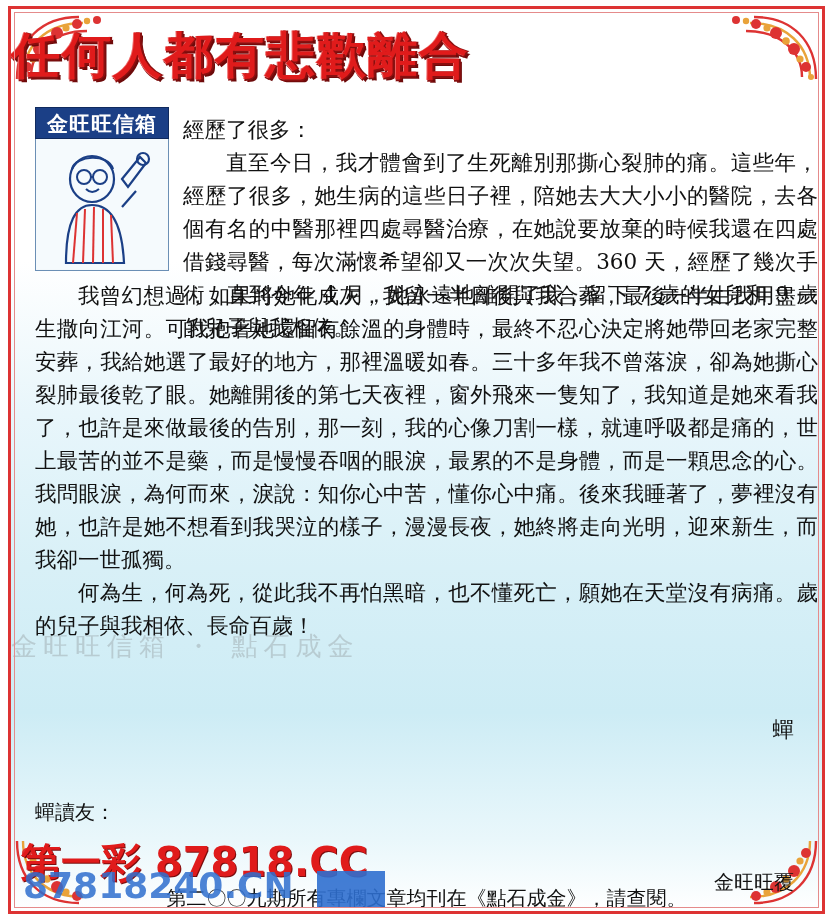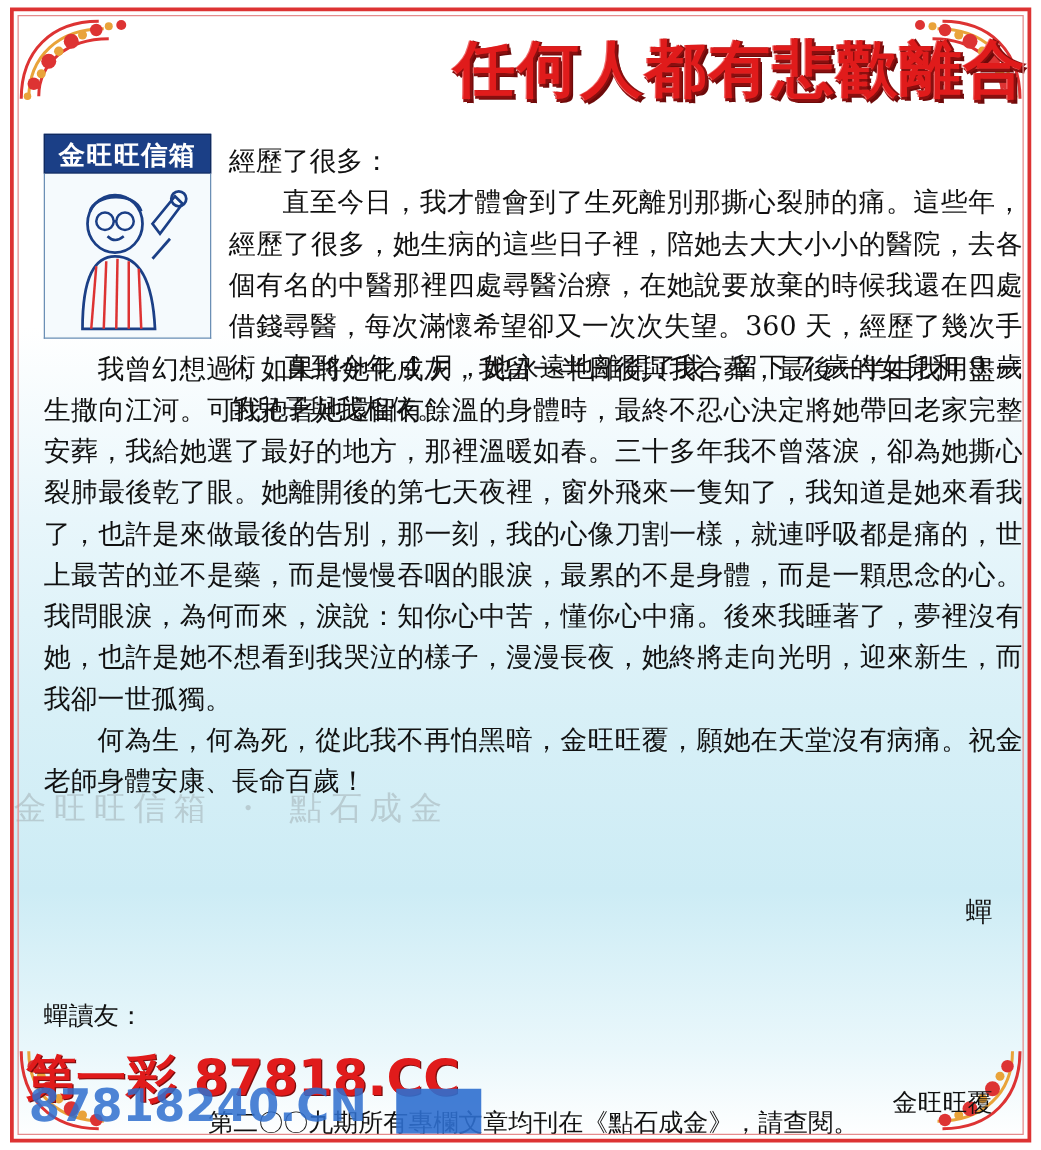--- a/index.html
+++ b/index.html
@@ -51,21 +51,21 @@
   .corner.tl { left: 2px;  top: 2px; }
   .corner.tr { right: 2px; top: 2px; transform: scaleX(-1); }
   .corner.bl { left: 2px;  bottom: 2px; transform: scaleY(-1); }
   .corner.br { right: 2px; bottom: 2px; transform: scale(-1,-1); }
 
   
   #title-wrap {
     position: absolute;
     left: 0; right: 0;
     top: 14px;
-    text-align: right;
+    text-align: left;
   }
   #title {
     display: inline-block;
     font-family: "DejaVu Sans", sans-serif;
     font-weight: bold;
     font-size: 49px;
     letter-spacing: 2px;
     color: #e01b1b;
     text-shadow:
        2px 0 0 #8a0f0f,
@@ -347,21 +347,21 @@
       </div>
     </div>
 
     <div class="body-text" id="para-indent-block">
       <p class="p">經歷了很多：</p>
       <p class="p indent">直至今日，我才體會到了生死離別那撕心裂肺的痛。這些年，經歷了很多，她生病的這些日子裡，陪她去大大小小的醫院，去各個有名的中醫那裡四處尋醫治療，在她說要放棄的時候我還在四處借錢尋醫，每次滿懷希望卻又一次次失望。360 天，經歷了幾次手術，直到今年 4 月，她永遠地離開了我，留下 7 歲的女兒和 9 歲的兒子與我相依。</p>
     </div>
 
     <div class="body-text" id="para-rest">
       <p class="p indent">我曾幻想過，如果將她化成灰，我留一半日後與我合葬，最後一半由我用盡一生撒向江河。可我抱著她還留有餘溫的身體時，最終不忍心決定將她帶回老家完整安葬，我給她選了最好的地方，那裡溫暖如春。三十多年我不曾落淚，卻為她撕心裂肺最後乾了眼。她離開後的第七天夜裡，窗外飛來一隻知了，我知道是她來看我了，也許是來做最後的告別，那一刻，我的心像刀割一樣，就連呼吸都是痛的，世上最苦的並不是藥，而是慢慢吞咽的眼淚，最累的不是身體，而是一顆思念的心。我問眼淚，為何而來，淚說：知你心中苦，懂你心中痛。後來我睡著了，夢裡沒有她，也許是她不想看到我哭泣的樣子，漫漫長夜，她終將走向光明，迎來新生，而我卻一世孤獨。</p>
-      <p class="p indent">何為生，何為死，從此我不再怕黑暗，金旺旺覆，願她在天堂沒有病痛。祝金老師身體安康、長命百歲！</p>
+      <p class="p indent">何為生，何為死，從此我不再怕黑暗，也不懂死亡，願她在天堂沒有病痛。歲的兒子與我相依、長命百歲！</p>
     </div>
 
     <div id="sign-chan">蟬</div>
 
     <div id="reply-block">
       <p class="p">蟬讀友：</p>
     </div>
     <div id="sign-jin">金旺旺覆</div>
 
     <div id="footnote">第二〇〇九期所有專欄文章均刊在《點石成金》，請查閱。</div>

